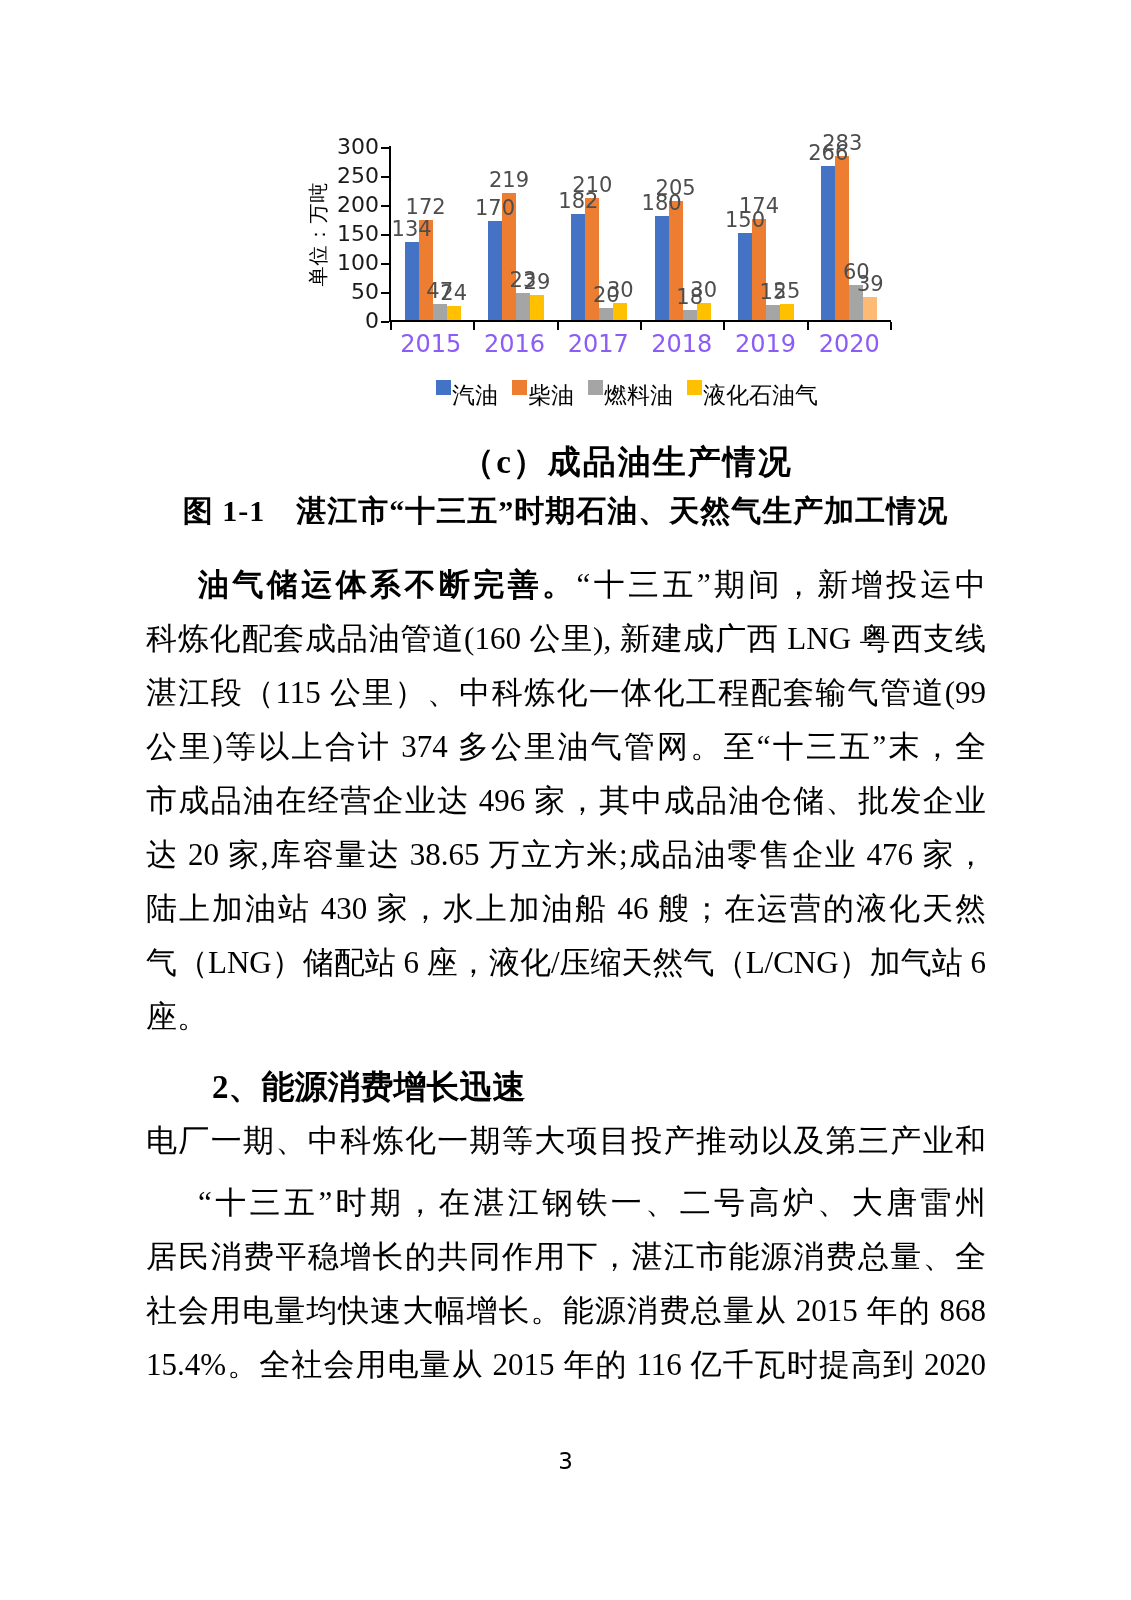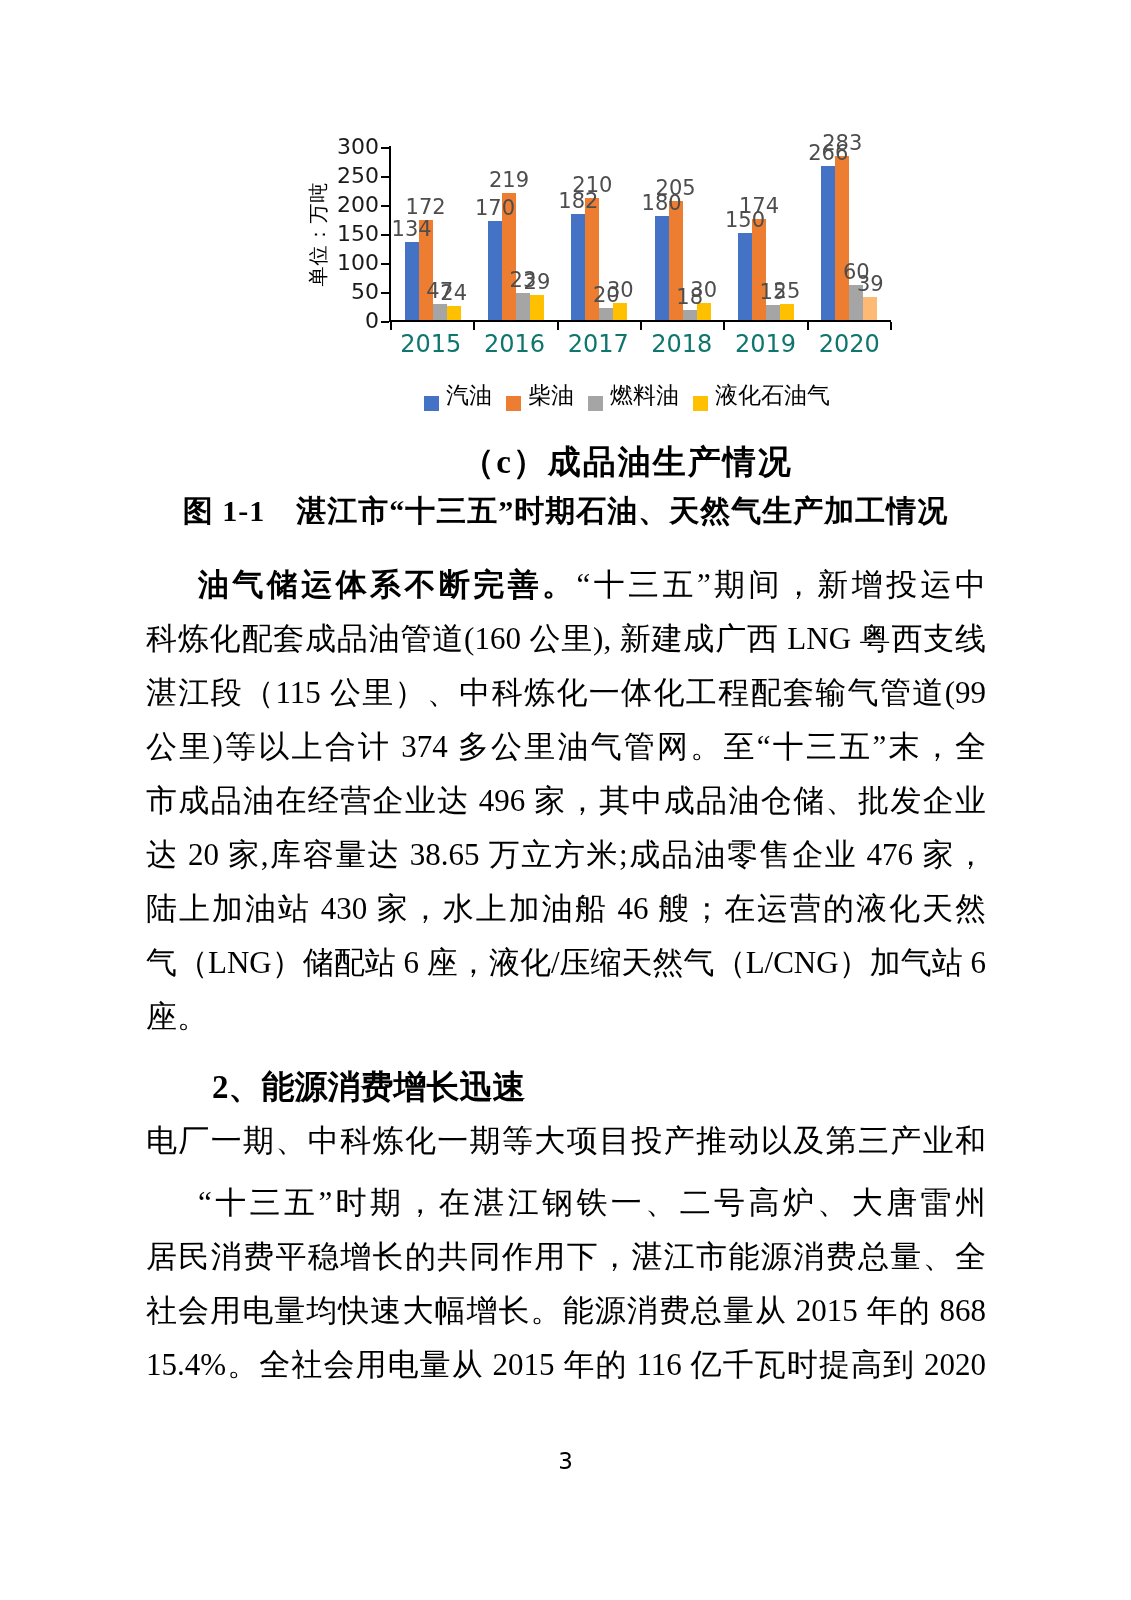--- a/index.html
+++ b/index.html
@@ -42,27 +42,27 @@
   .bar{width:14px;position:relative;}
   .bar-label{
     position:absolute;top:-25px;left:50%;transform:translateX(-50%);
     font-family:"DejaVu Sans","Liberation Sans",sans-serif;
     font-size:21px;color:#4d4d4d;white-space:nowrap;z-index:2;
   }
   .x-labels{display:flex;margin-top:8px;}
   .x-labels .xcell{
     flex:1;text-align:center;
     font-family:"DejaVu Sans","Liberation Sans",sans-serif;
-    font-size:24px;color:#0f766e;
+    font-size:24px;color:#8b5cf6;
   }
   .legend{
     display:flex;justify-content:center;align-items:center;
     gap:14px;margin-top:22px;padding-left:60px;
   }
-  .legend-item{display:flex;align-items:flex-end;gap:7px;}
+  .legend-item{display:flex;align-items:flex-start;gap:1px;}
   .legend-swatch{width:15px;height:15px;display:inline-block;}
   .legend-name{font-size:23px;}
 
   
   .subcaption{
     position:absolute;left:303px;top:440px;width:588px;
     box-sizing:border-box;padding-left:60px;
     text-align:center;font-weight:bold;font-size:33px;letter-spacing:2px;
   }
   .fig-title{

